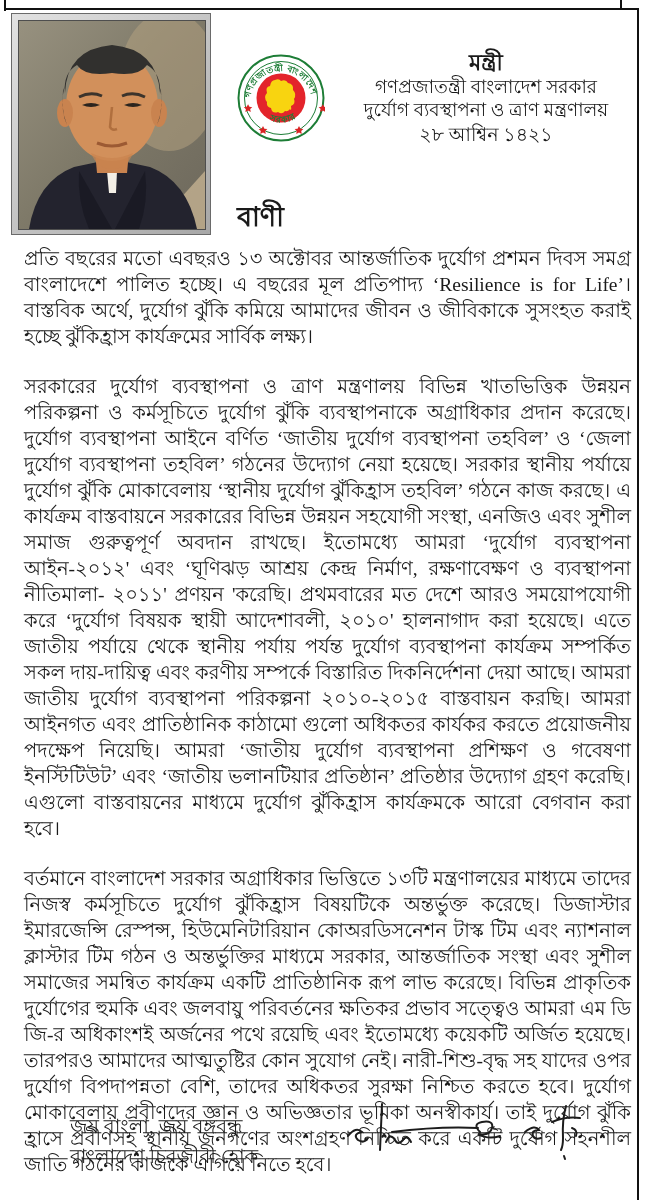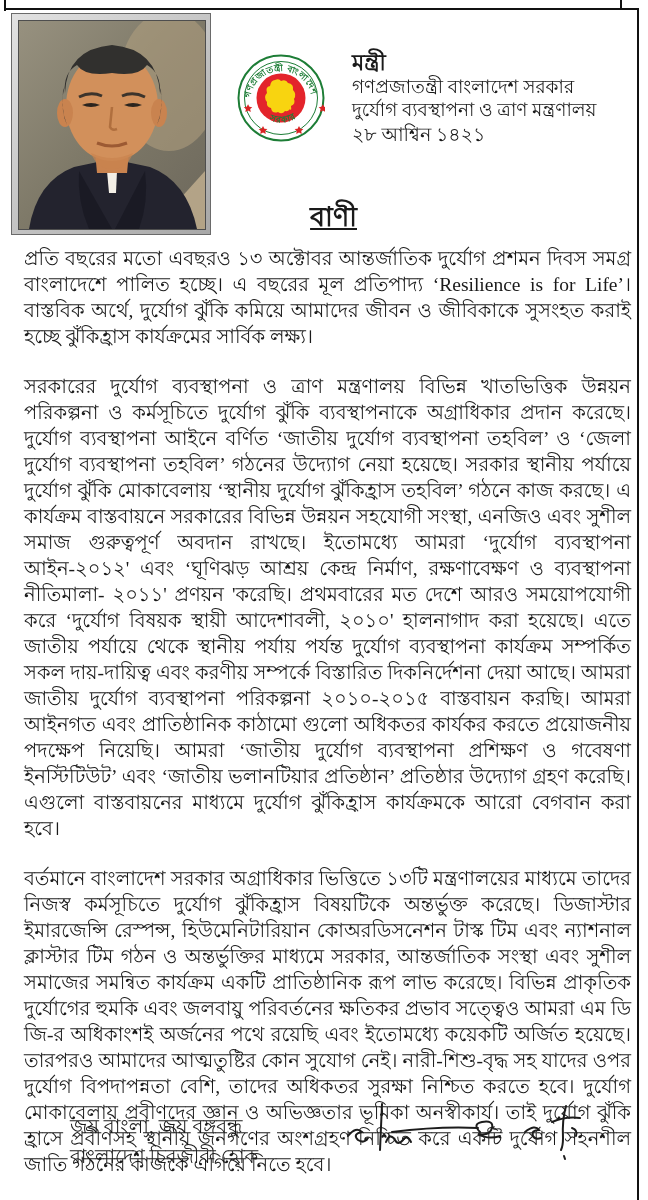--- a/index.html
+++ b/index.html
@@ -22,30 +22,30 @@
     padding:6px;
   }
   .photo-inner{width:100%;height:100%;border:1px solid #4e4e4e;overflow:hidden;}
   .photo-inner svg{display:block;}
 
   
   .seal{position:absolute;left:237px;top:54px;width:88px;height:88px;}
 
   
   .ministry{
-    position:absolute;left:352px;top:50px;width:268px;
+    position:absolute;left:352px;top:50px;width:268px;text-align:center;
     line-height:23px;font-size:18.5px;
   }
   .ministry .minister{font-size:22px;font-weight:bold;line-height:26px;}
   .ministry .dates{font-size:19px;line-height:25px;}
 
   
   .message-title{
-    position:absolute;left:237px;top:196px;width:120px;text-align:right;
-    font-size:27px;font-weight:bold;text-decoration:underline;
+    position:absolute;left:237px;top:196px;width:120px;text-align:left;
+    font-size:27px;font-weight:bold;
   }
 
   
   .body-text{
     position:absolute;left:8px;top:246px;width:623px;
     font-size:19.5px;line-height:26px;text-align:justify;
   }
   .body-text p{margin:0 0 24px 16px;}
   .body-text p:last-child{margin-bottom:0;}
 

